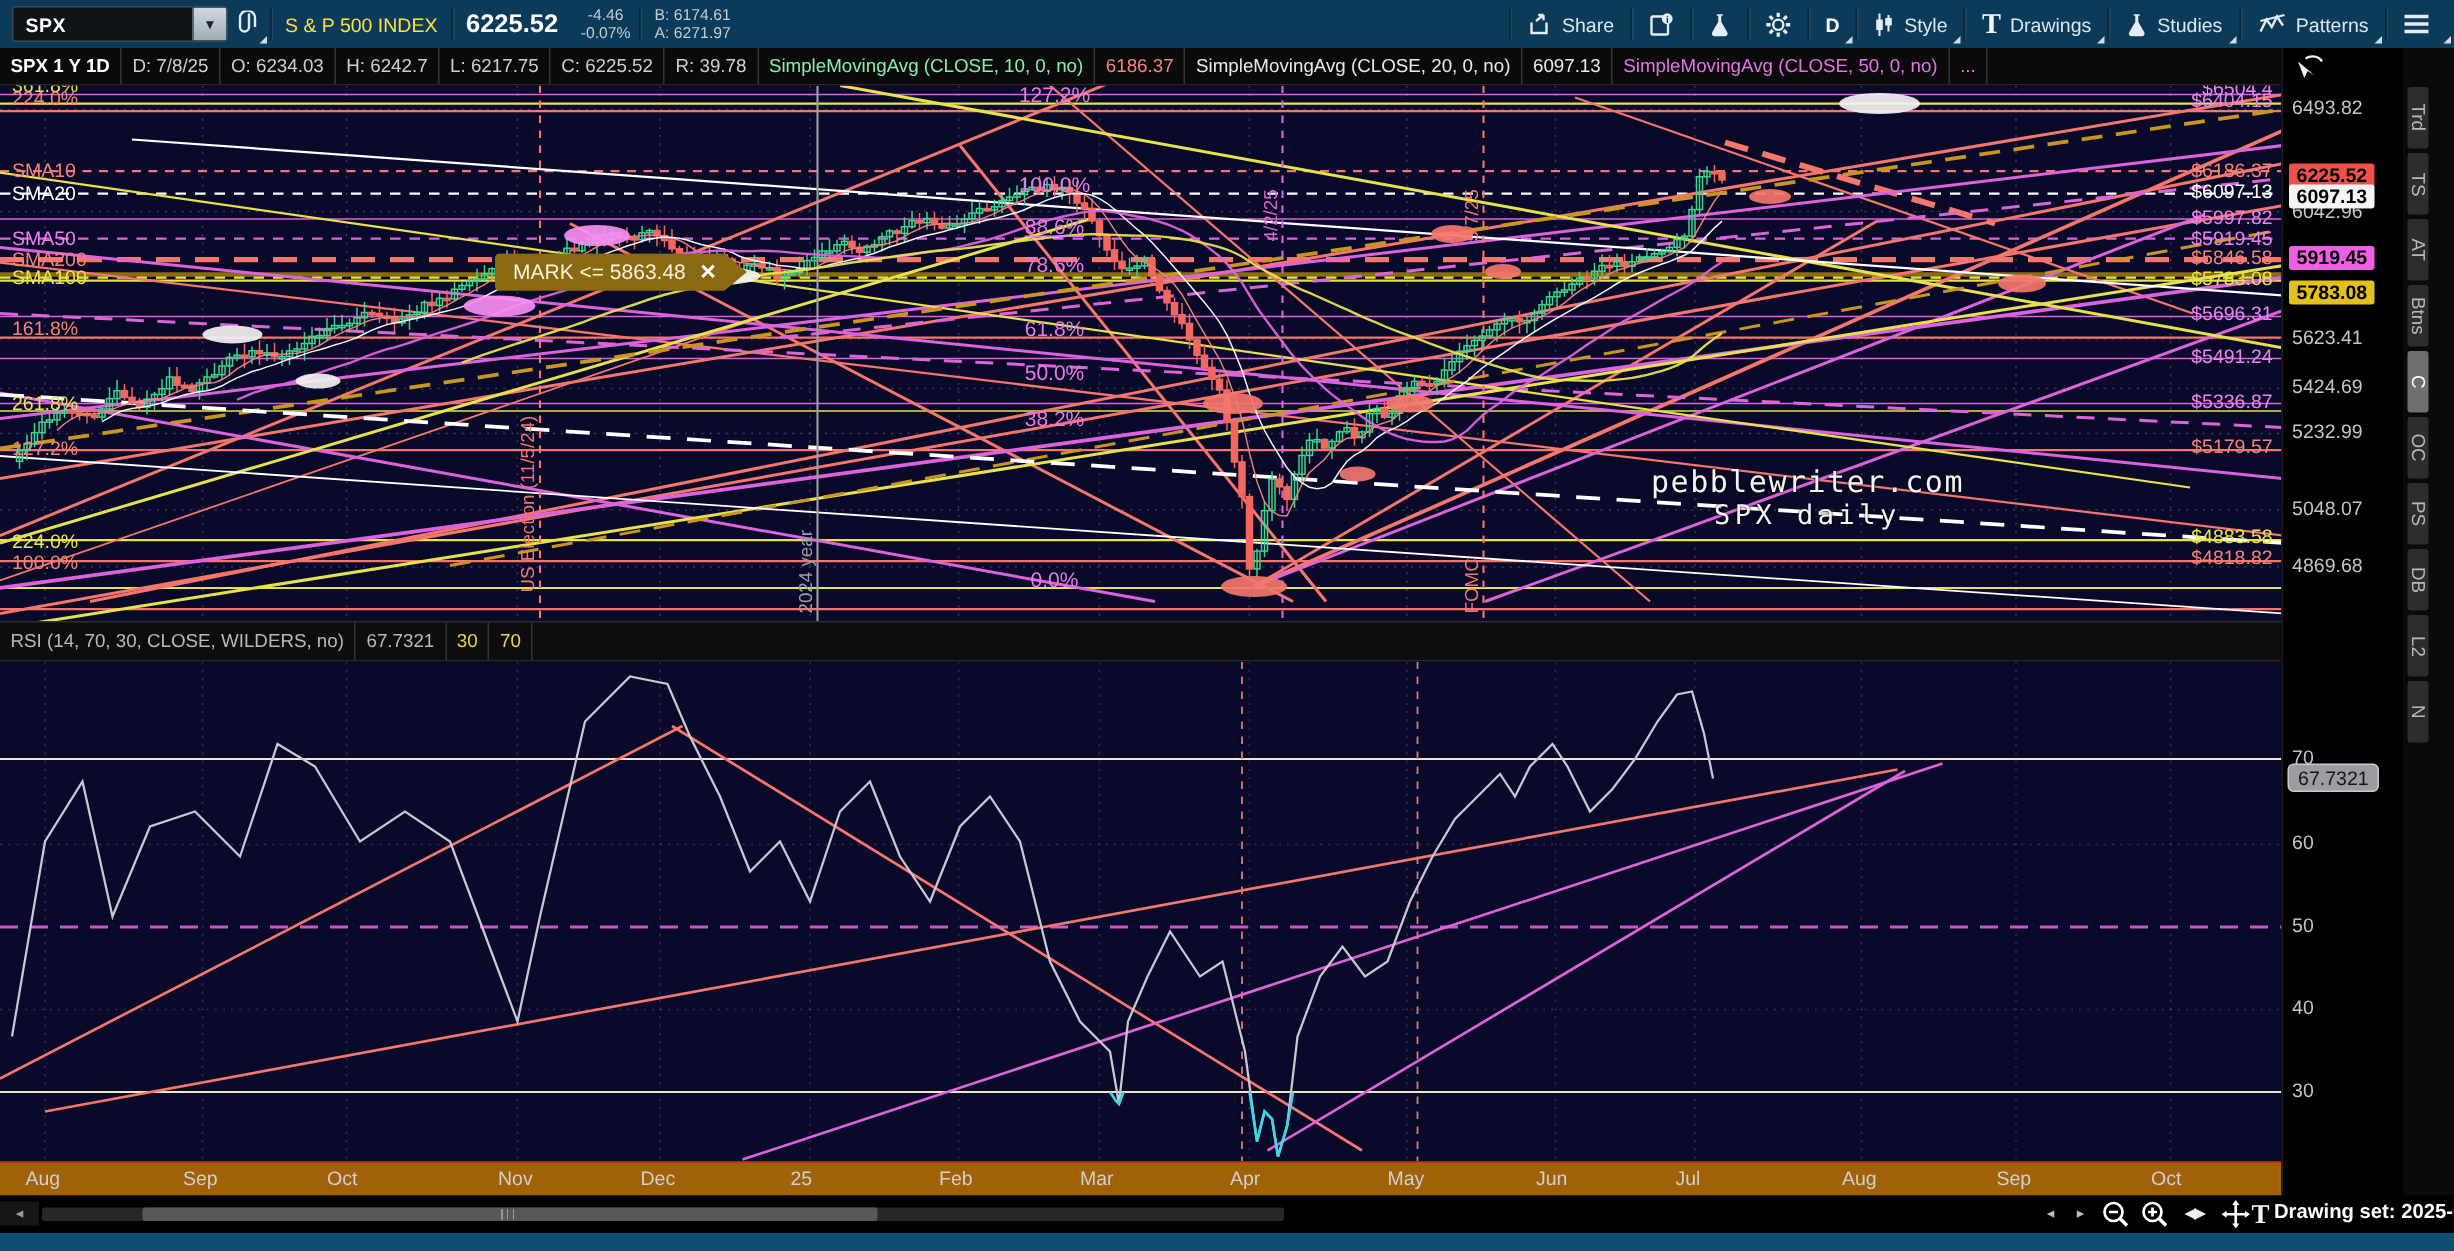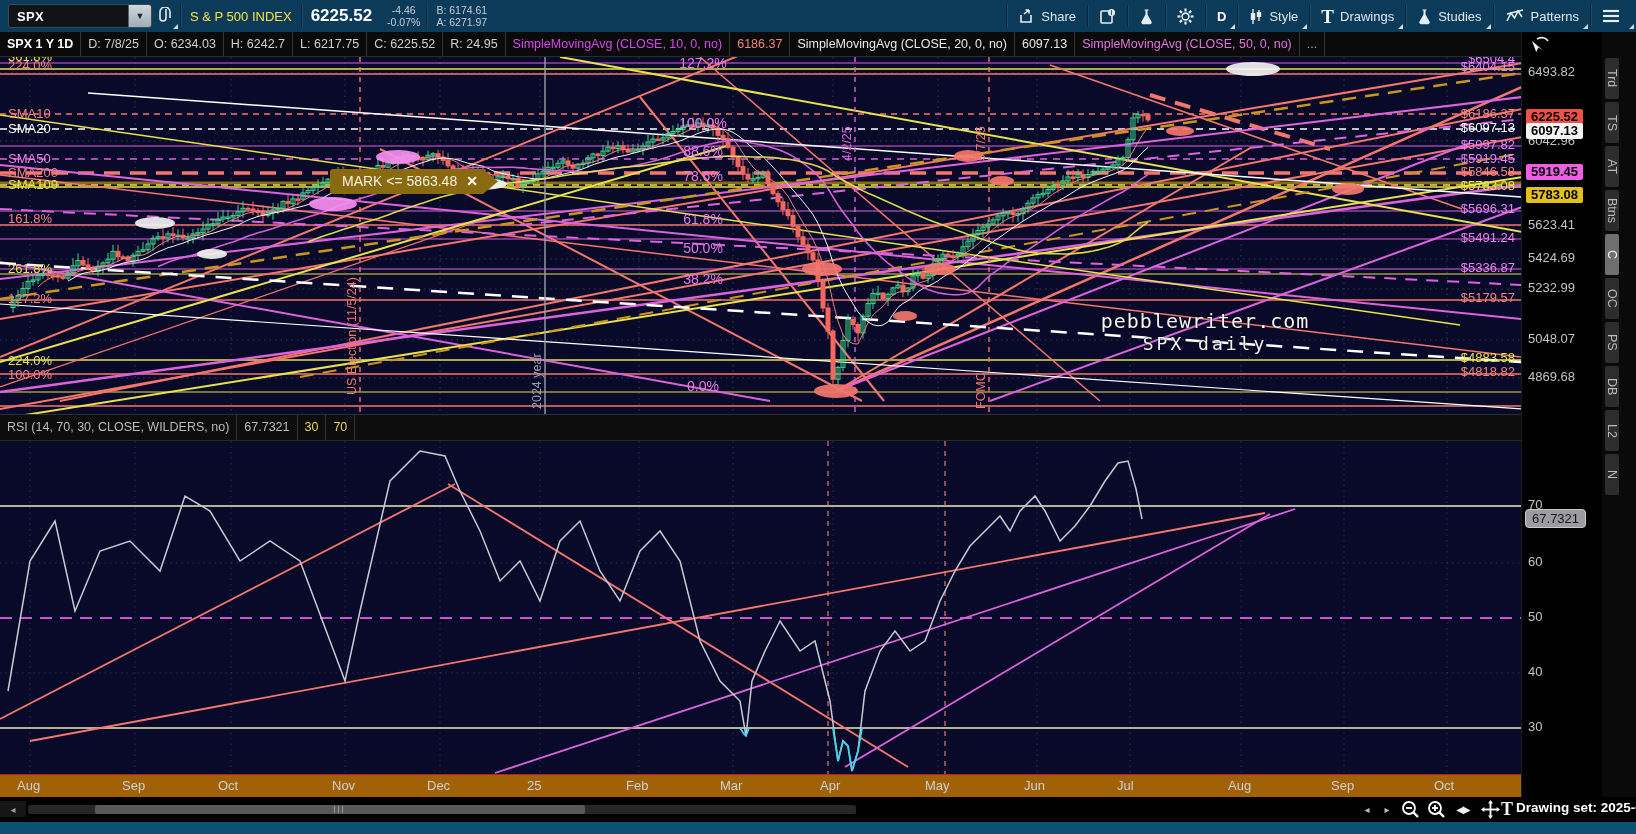--- a/index.html
+++ b/index.html
@@ -197,22 +197,22 @@
 
 <div class="main">
   <div class="chartcol">
     <div class="chart-header">
         <span class="h-cell h-title">SPX 1 Y 1D</span>
         <span class="h-cell">D: 7/8/25</span>
         <span class="h-cell">O: 6234.03</span>
         <span class="h-cell">H: 6242.7</span>
         <span class="h-cell">L: 6217.75</span>
         <span class="h-cell">C: 6225.52</span>
-        <span class="h-cell">R: 24.95</span>
-        <span class="h-cell" style="color: #d946ef;">SimpleMovingAvg (CLOSE, 10, 0, no)</span>
+        <span class="h-cell">R: 39.78</span>
+        <span class="h-cell" style="color: #86efac;">SimpleMovingAvg (CLOSE, 10, 0, no)</span>
         <span class="h-cell" style="color: rgb(244, 131, 122);">6186.37</span>
         <span class="h-cell" style="color: rgb(232, 232, 232);">SimpleMovingAvg (CLOSE, 20, 0, no)</span>
         <span class="h-cell" style="color: rgb(232, 232, 232);">6097.13</span>
         <span class="h-cell" style="color: rgb(228, 115, 228);">SimpleMovingAvg (CLOSE, 50, 0, no)</span>
         <span class="h-cell" style="color: rgb(228, 115, 228);">...</span>
       </div>
     <div class="price-plot">
       <svg id="price-svg" width="1522" height="359">
           <rect x="0" y="0" width="1522" height="359" fill="#090929"></rect>
           <line x1="30" y1="0" x2="30" y2="359" stroke="rgba(180,180,200,.28)" stroke-width="1" stroke-dasharray="1.5,4"></line>

